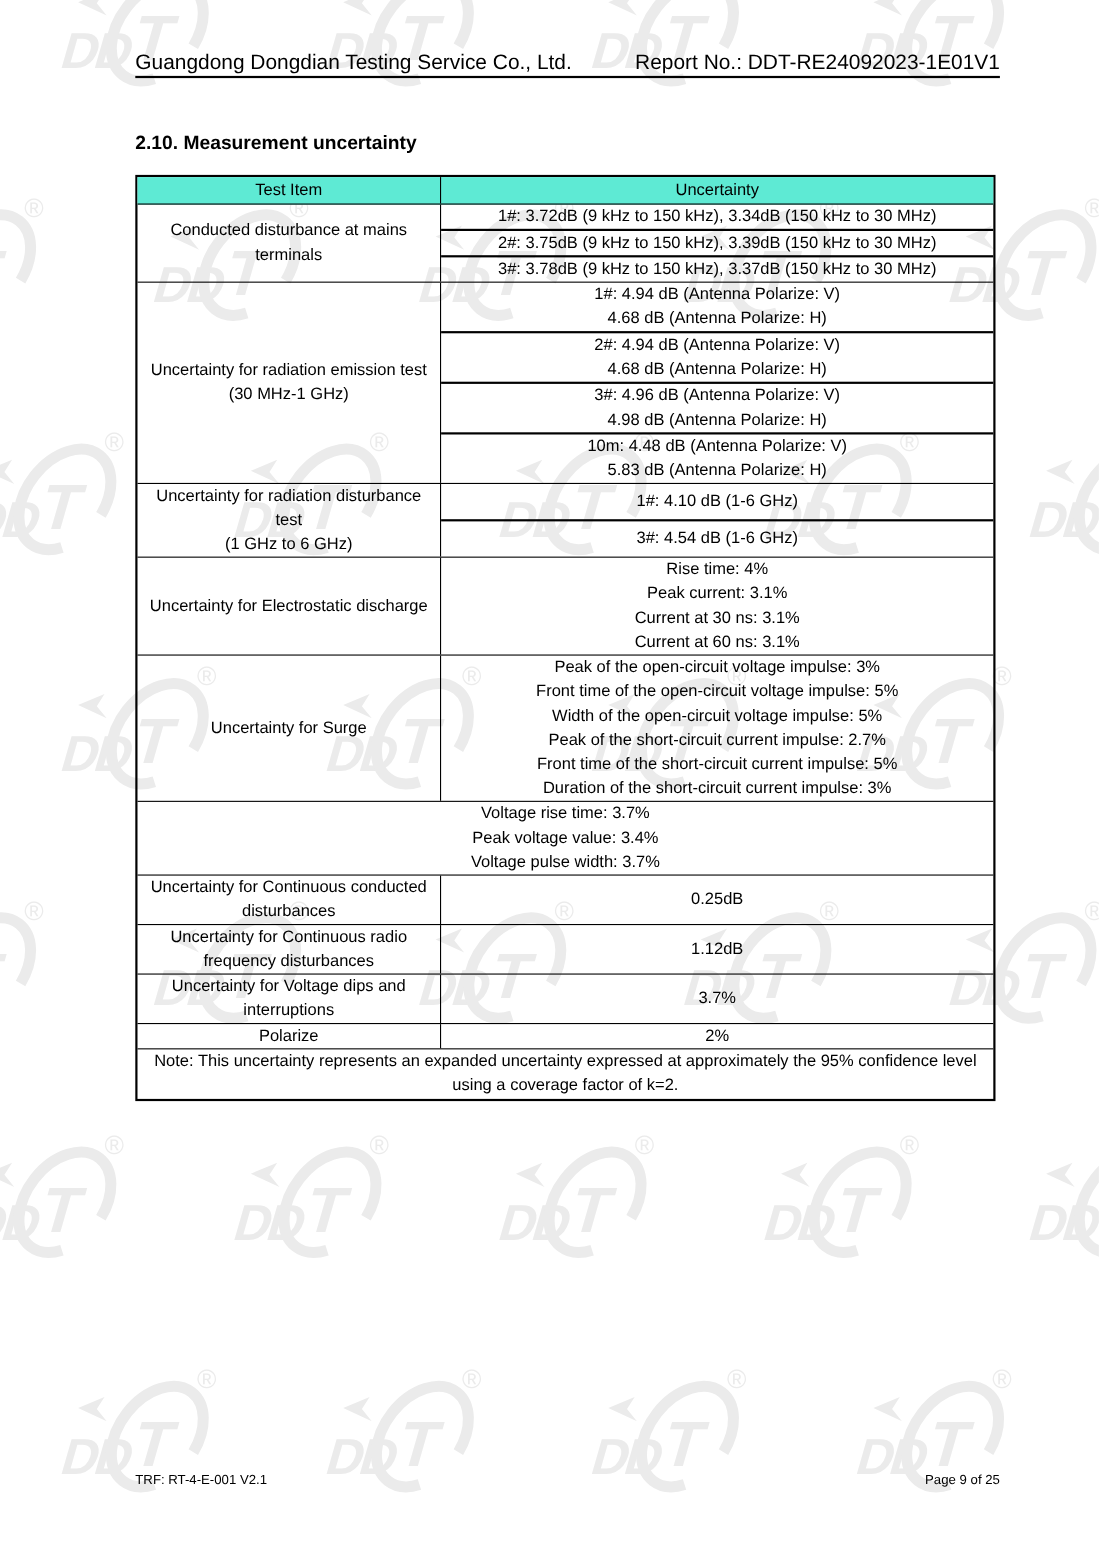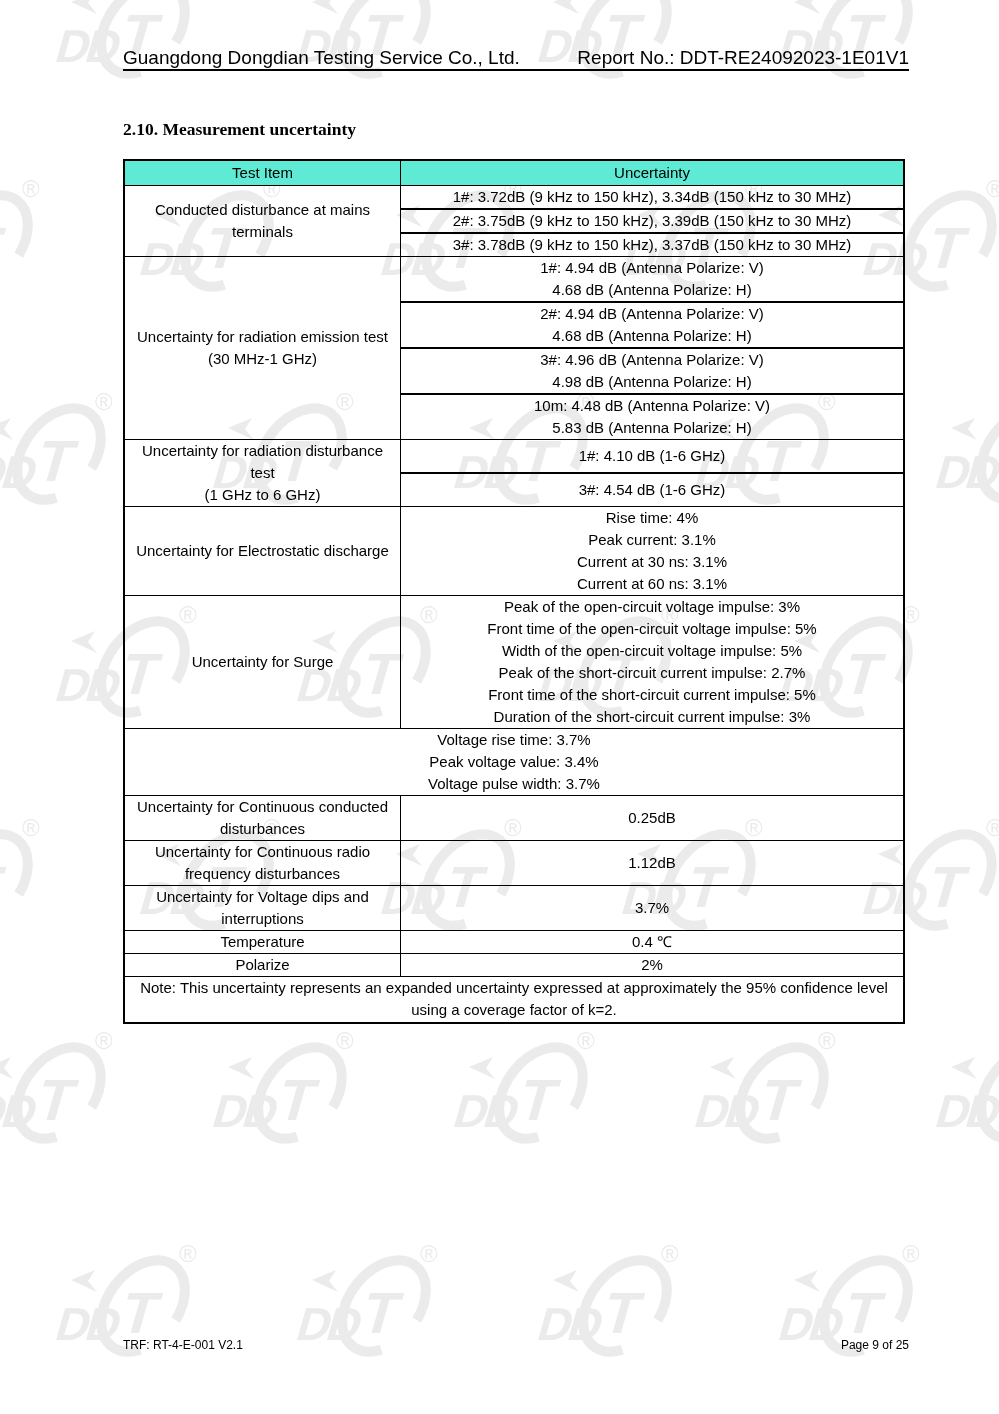--- a/index.html
+++ b/index.html
@@ -22,21 +22,21 @@
   .pageheader {
     margin:0 91px 0 123px;
     padding-top:47px; padding-bottom:1px;
     width:786px;
     display:flex; justify-content:space-between;
     font-size:19px; line-height:21px;
     border-bottom:2px solid #000;
   }
   .title {
     margin:46px 0 17px 123px;
-    font-size:17.5px; font-weight:bold; line-height:25px;font-family:Liberation Serif, serif;
+    font-size:17.5px; font-weight:bold; line-height:25px;
   }
   
   .utable {
     margin-left:123px; width:782px;
     border:2px solid #000;
     font-size:15px; line-height:22px;
     box-sizing:border-box;
   }
   .thead { display:flex; background:#5eead4; border-bottom:1px solid #000; }
   .th { text-align:center; padding:1px 2px; font-size:15px; }
@@ -495,30 +495,20 @@
             <div>Uncertainty for Voltage dips and interruptions</div>
           </div>
           <div class="tcell-vals">
             <div class="subcell">
               <div>3.7%</div>
             </div>
           </div>
         </div>
         <div class="trow">
           <div class="tcell-item">
-            <div>Temperature</div>
-          </div>
-          <div class="tcell-vals">
-            <div class="subcell">
-              <div>0.4 ℃</div>
-            </div>
-          </div>
-        </div>
-        <div class="trow">
-          <div class="tcell-item">
             <div>Polarize</div>
           </div>
           <div class="tcell-vals">
             <div class="subcell">
               <div>2%</div>
             </div>
           </div>
         </div>
       </div>
     <div class="note">Note: This uncertainty represents an expanded uncertainty expressed at approximately the 95% confidence level using a coverage factor of k=2.</div>

